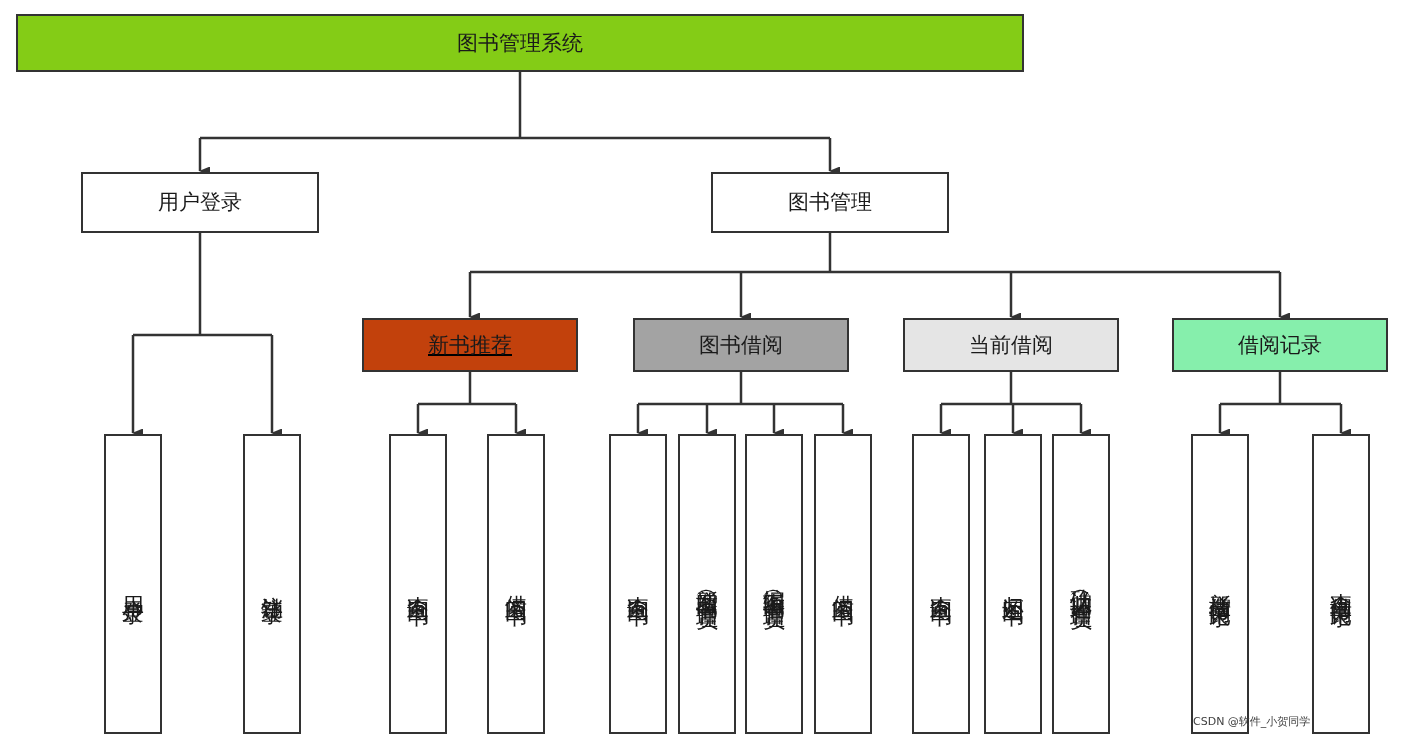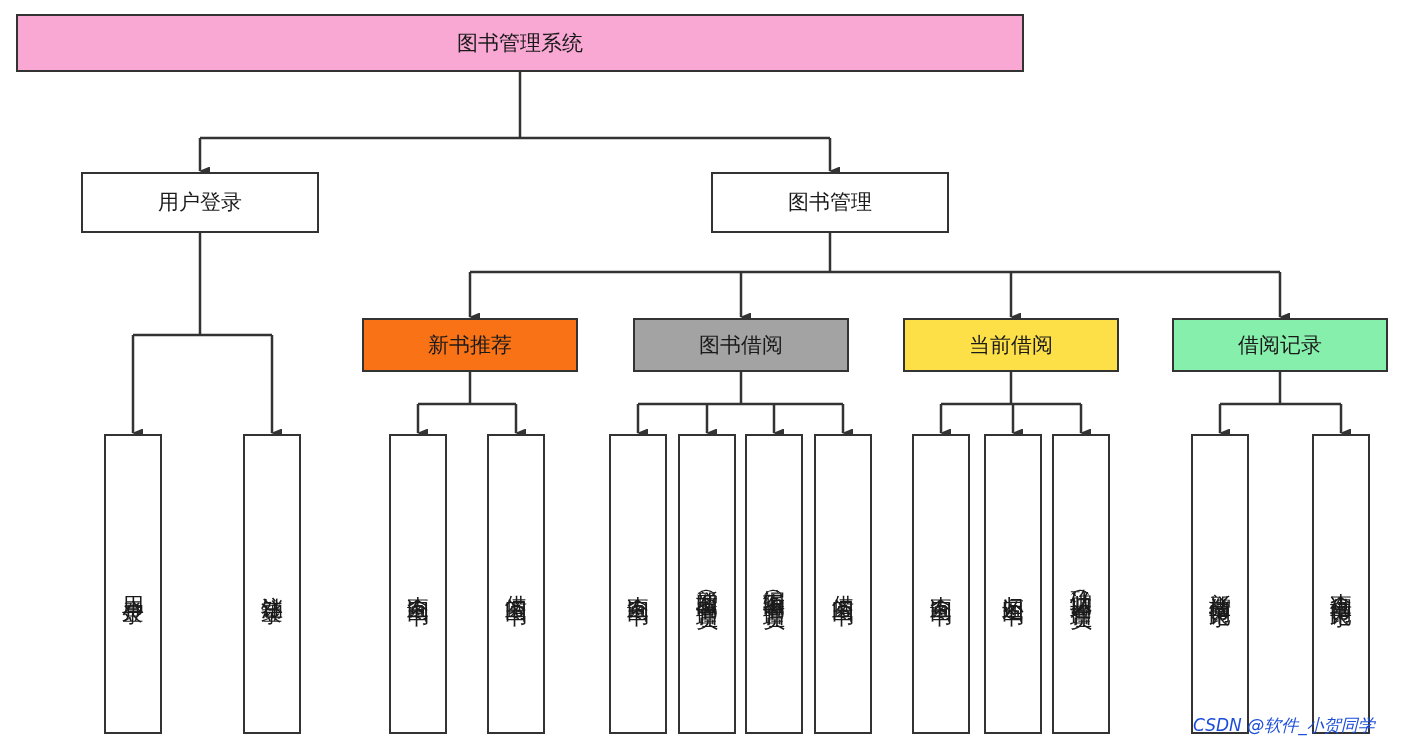--- a/index.html
+++ b/index.html
@@ -56,25 +56,24 @@
     writing-mode: vertical-rl;
     text-orientation: upright;
     font-size: 22px;
     letter-spacing: 3px;
     line-height: 1;
   }
   .watermark {
     position: absolute;
     left: 1193px;
     top: 714px;
-    font-size: 17px;
-    color: #1d4ed8;
+    font-size: 11px;
+    color: #404040;
     white-space: nowrap;
     font-family: "DejaVu Sans", "Liberation Sans", sans-serif;
-    font-style: italic;
   }
 </style>
 </head>
 <body>
 
 <div id="diagram-root">
   <svg class="connector-layer" viewBox="0 0 1405 747" preserveAspectRatio="none">
     <defs>
       <marker id="arrowhead" markerWidth="9" markerHeight="11" refX="4.5" refY="10" orient="auto" markerUnits="userSpaceOnUse">
         <polygon points="0,0 9,0 4.5,11" fill="#333333"></polygon>
@@ -110,36 +109,36 @@
         <line x1="941" y1="404" x2="941" y2="433" stroke="#333333" stroke-width="2.5" marker-end="url(#arrowhead)"></line>
         <line x1="1013" y1="404" x2="1013" y2="433" stroke="#333333" stroke-width="2.5" marker-end="url(#arrowhead)"></line>
         <line x1="1081" y1="404" x2="1081" y2="433" stroke="#333333" stroke-width="2.5" marker-end="url(#arrowhead)"></line>
         <line x1="1280" y1="372" x2="1280" y2="404" stroke="#333333" stroke-width="2.5"></line>
         <line x1="1220" y1="404" x2="1341" y2="404" stroke="#333333" stroke-width="2.5"></line>
         <line x1="1220" y1="404" x2="1220" y2="433" stroke="#333333" stroke-width="2.5" marker-end="url(#arrowhead)"></line>
         <line x1="1341" y1="404" x2="1341" y2="433" stroke="#333333" stroke-width="2.5" marker-end="url(#arrowhead)"></line>
       </g>
   </svg>
   <div id="nodes">
-      <div class="node-box horizontal root" style="left: 16px; top: 14px; width: 1008px; height: 58px; border-color: rgb(51, 51, 51); background: #f9a8d4;">
+      <div class="node-box horizontal root" style="left: 16px; top: 14px; width: 1008px; height: 58px; border-color: rgb(51, 51, 51); background: #84cc16;">
         <span class="node-label" style="color: rgb(26, 26, 26);">图书管理系统</span>
       </div>
       <div class="node-box horizontal" style="left: 81px; top: 172px; width: 238px; height: 61px; border-color: rgb(51, 51, 51); background: rgb(255, 255, 255);">
         <span class="node-label" style="color: rgb(26, 26, 26);">用户登录</span>
       </div>
       <div class="node-box horizontal" style="left: 711px; top: 172px; width: 238px; height: 61px; border-color: rgb(51, 51, 51); background: rgb(255, 255, 255);">
         <span class="node-label" style="color: rgb(26, 26, 26);">图书管理</span>
       </div>
-      <div class="node-box horizontal" style="left: 362px; top: 318px; width: 216px; height: 54px; border-color: rgb(51, 51, 51); background: #f97316;">
+      <div class="node-box horizontal" style="left: 362px; top: 318px; width: 216px; height: 54px; border-color: rgb(51, 51, 51); background: #c2410c; text-decoration: underline;">
         <span class="node-label" style="color: rgb(26, 26, 26);">新书推荐</span>
       </div>
       <div class="node-box horizontal" style="left: 633px; top: 318px; width: 216px; height: 54px; border-color: rgb(51, 51, 51); background: #a3a3a3;">
         <span class="node-label" style="color: rgb(26, 26, 26);">图书借阅</span>
       </div>
-      <div class="node-box horizontal" style="left: 903px; top: 318px; width: 216px; height: 54px; border-color: rgb(51, 51, 51); background: #fde047;">
+      <div class="node-box horizontal" style="left: 903px; top: 318px; width: 216px; height: 54px; border-color: rgb(51, 51, 51); background: #e5e5e5;">
         <span class="node-label" style="color: rgb(26, 26, 26);">当前借阅</span>
       </div>
       <div class="node-box horizontal" style="left: 1172px; top: 318px; width: 216px; height: 54px; border-color: rgb(51, 51, 51); background: #86efac;">
         <span class="node-label" style="color: rgb(26, 26, 26);">借阅记录</span>
       </div>
       <div class="node-box vertical" style="left: 104px; top: 434px; width: 58px; height: 300px; border-color: rgb(51, 51, 51); background: rgb(255, 255, 255);">
         <span class="node-label" style="color: rgb(26, 26, 26);">用户登录</span>
       </div>
       <div class="node-box vertical" style="left: 243px; top: 434px; width: 58px; height: 300px; border-color: rgb(51, 51, 51); background: rgb(255, 255, 255);">
         <span class="node-label" style="color: rgb(26, 26, 26);">注销登录</span>

